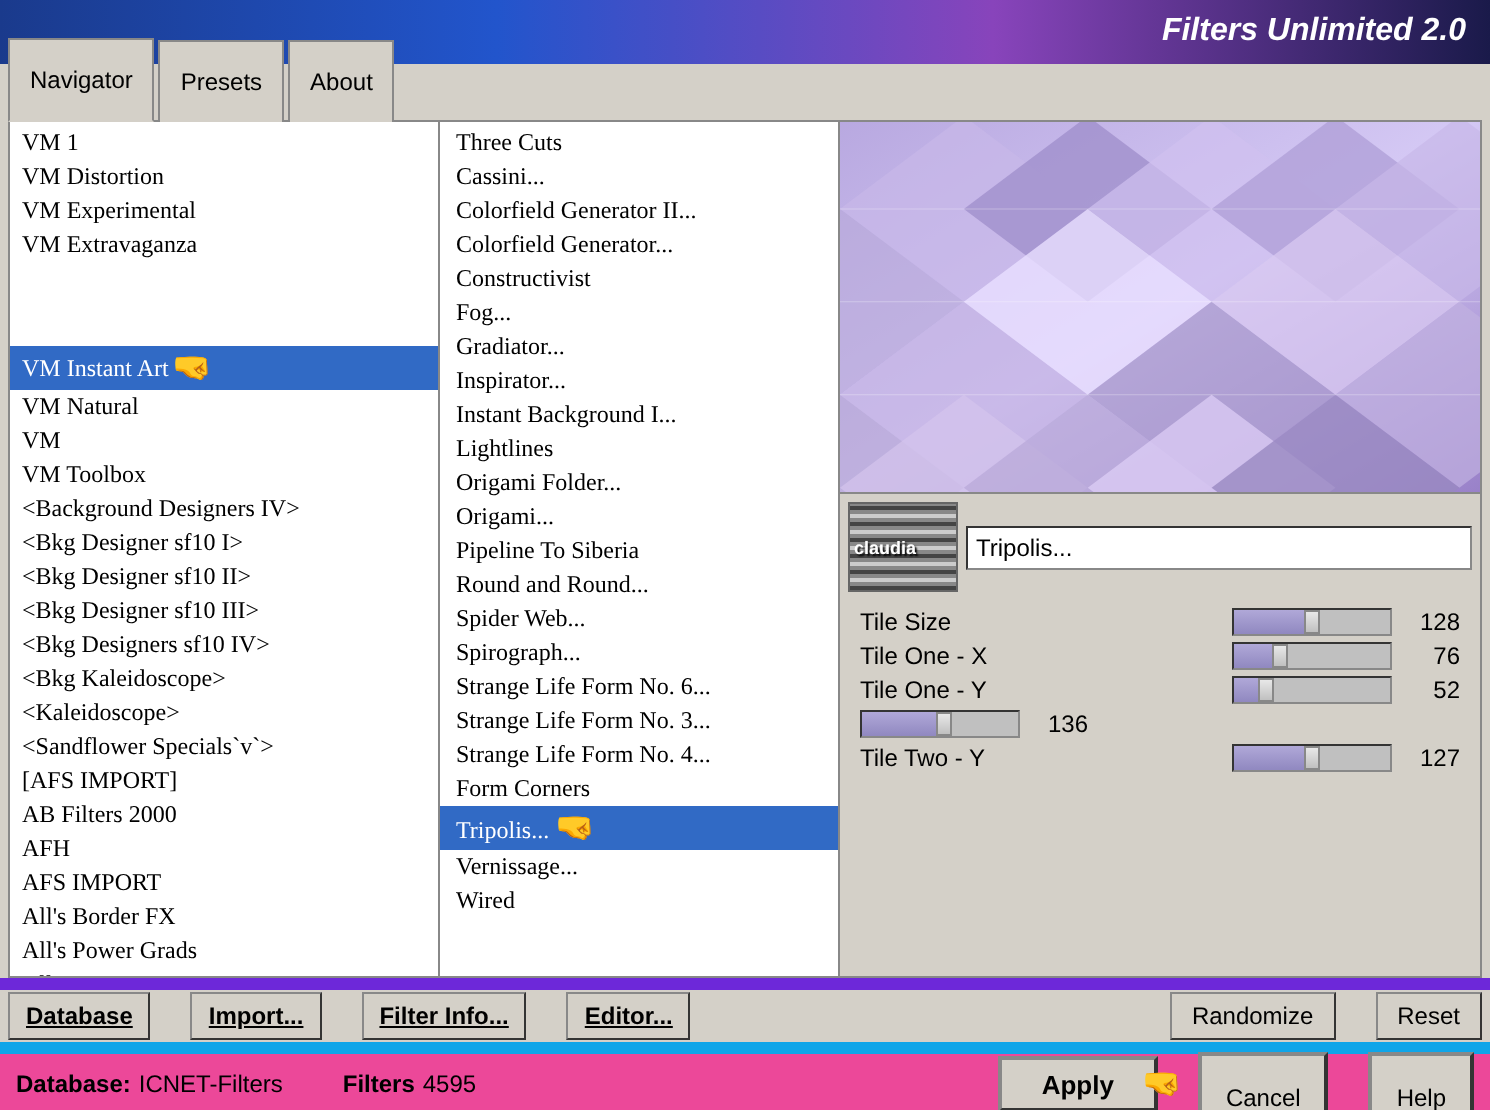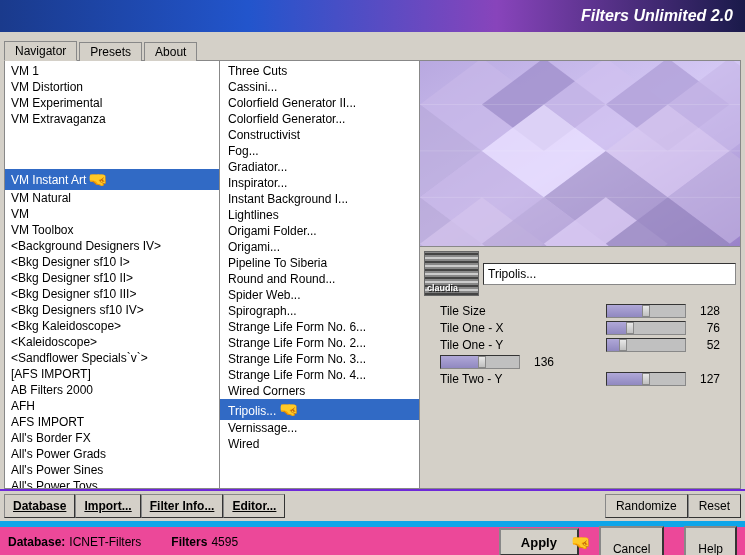--- a/index.html
+++ b/index.html
@@ -38,21 +38,21 @@
     
     .tab-bar {
       display: flex;
       align-items: flex-end;
       padding: 4px 4px 0 4px;
       background: #d4d0c8;
       height: 28px;
     }
 
     .tab {
-      padding: 2px 10px;
+      padding: 13px 10px;
       background: #d4d0c8;
       border: 1px solid #888;
       border-bottom: none;
       cursor: pointer;
       font-size: 12px;
       margin-right: 2px;
       position: relative;
       top: 1px;
       text-align: right;
     }
@@ -82,20 +82,21 @@
       display: flex;
       flex-direction: column;
       overflow: hidden;
     }
 
     .left-list-container {
       flex: 1;
       overflow-y: auto;
       overflow-x: hidden;
       position: relative;
+      font-family: Liberation Serif, serif;
     }
 
     .left-list {
       list-style: none;
       padding: 2px 0;
     }
 
     .left-list li {
       padding: 1px 6px;
       cursor: pointer;
@@ -127,20 +128,21 @@
       list-style: none;
       padding: 2px 0;
       overflow-y: auto;
       flex: 1;
     }
 
     .middle-list li {
       padding: 1px 8px;
       cursor: pointer;
       white-space: nowrap;
+      font-family: Liberation Serif, serif;
     }
 
     .middle-list li.selected {
       background: #316ac5;
       color: white;
     }
 
     
     .right-panel {
       flex: 1;
@@ -191,37 +193,37 @@
         #888 6px, #888 8px
       );
     }
 
     .filter-thumb-text {
       position: absolute;
       color: white;
       font-size: 9px;
       font-weight: bold;
       text-shadow: 1px 1px 1px black;
-      bottom: 2px;
+      bottom: 16px;
       left: 2px;
     }
 
     .filter-name-input {
       flex: 1;
       height: 22px;
       border: 1px inset #888;
       background: white;
       padding: 2px 4px;
       font-size: 12px;
     }
 
     
     .params-table {
       width: 100%;
-      padding: 4px 20px;
+      padding: 4px 10px;
       background: #d4d0c8;
     }
 
     .param-row {
       display: flex;
       align-items: center;
       margin-bottom: 3px;
     }
 
     .param-label {
@@ -258,22 +260,22 @@
       text-align: right;
       font-size: 12px;
     }
 
     
     .bottom-toolbar {
       display: flex;
       align-items: center;
       padding: 3px 4px;
       background: #d4d0c8;
-      border-top: 2px solid #6d28d9;
-      gap: 0;
+      border-top: 6px solid #6d28d9;
+      gap: 20px;
       height: 32px;
     }
 
     .toolbar-btn {
       padding: 2px 8px;
       background: #d4d0c8;
       border: 1px outset #888;
       cursor: pointer;
       font-size: 12px;
       text-decoration: underline;
@@ -436,24 +438,23 @@
         <li>Inspirator...</li>
         <li>Instant Background I...</li>
         <li>Lightlines</li>
         <li>Origami Folder...</li>
         <li>Origami...</li>
         <li>Pipeline To Siberia</li>
         <li>Round and Round...</li>
         <li>Spider Web...</li>
         <li>Spirograph...</li>
         <li>Strange Life Form No. 6...</li>
-        <li>Strange Life Form No. 2...</li>
         <li>Strange Life Form No. 3...</li>
         <li>Strange Life Form No. 4...</li>
-        <li>Wired Corners</li>
+        <li>Form Corners</li>
         <li class="selected">Tripolis... <span class="hand-cursor">🤜</span></li>
         <li>Vernissage...</li>
         <li>Wired</li>
       </ul>
     </div>
 
     <div class="right-panel">
 
       <div class="preview-area">
         <svg class="diamond-pattern" viewBox="0 0 310 185" preserveAspectRatio="xMidYMid slice">

